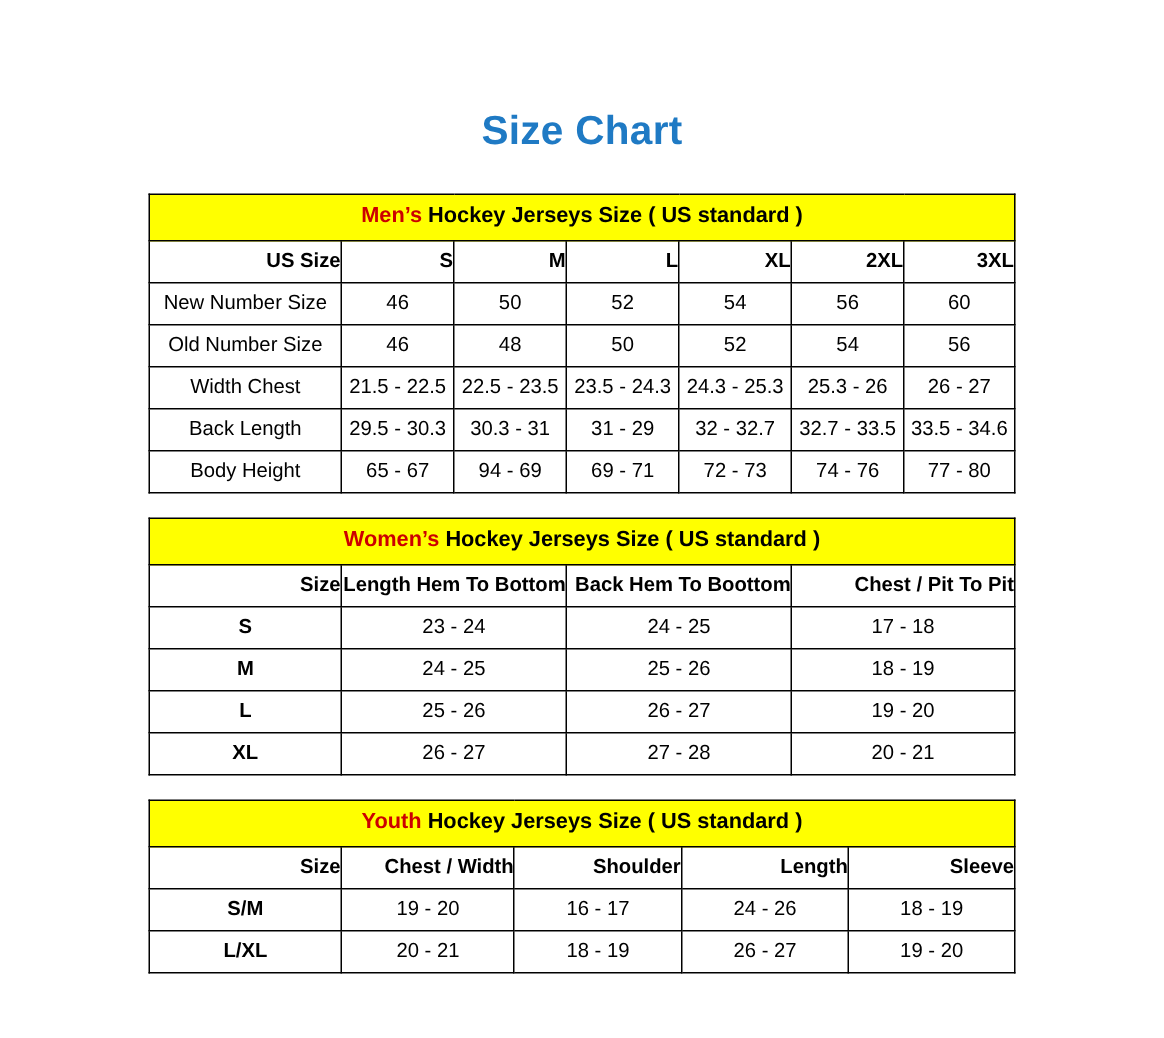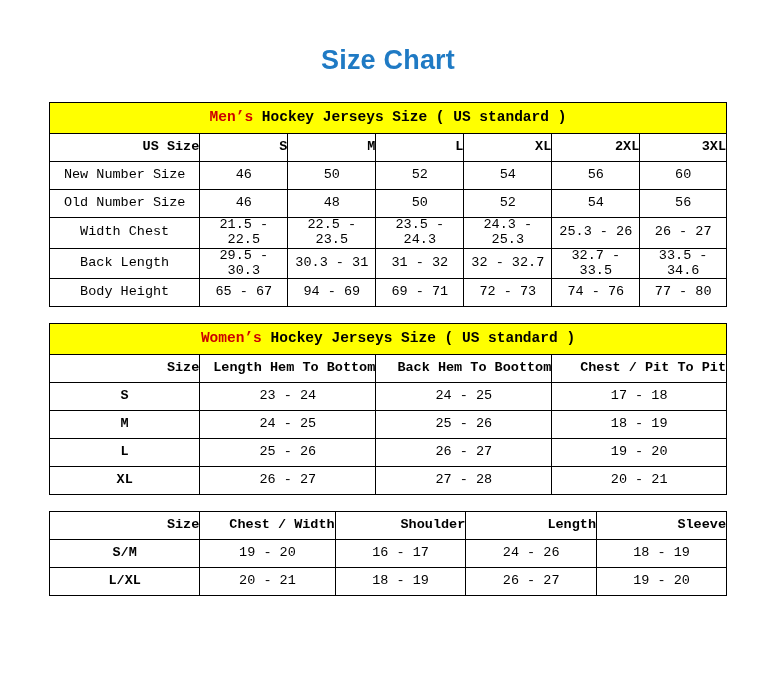--- a/index.html
+++ b/index.html
@@ -18,28 +18,27 @@
     position: relative;
     width: 776px;
     height: 692px;
     box-sizing: border-box;
   }
   .title {
     text-align: center;
     color: #1f7ac4;
     font-size: 27px;
     font-weight: bold;
-    padding-top: 45px;
+    padding-top: 72px;
     letter-spacing: 0.2px;
   }
   .charts {
     margin: 0 auto;
-    width: 678px;
+    width: 578px;
     padding-top: 26px;
-    font-family: Liberation Mono, monospace;
   }
   table {
     border-collapse: collapse;
     width: 100%;
     table-layout: fixed;
   }
   td, th {
     border: 1px solid #000000;
     text-align: center;
     vertical-align: middle;
@@ -127,21 +126,21 @@
           <td>22.5 - 23.5</td>
           <td>23.5 - 24.3</td>
           <td>24.3 - 25.3</td>
           <td>25.3 - 26</td>
           <td>26 - 27</td>
         </tr>
         <tr>
           <td>Back Length</td>
           <td>29.5 - 30.3</td>
           <td>30.3 - 31</td>
-          <td>31 - 32</td>
+          <td>31 - 29</td>
           <td>32 - 32.7</td>
           <td>32.7 - 33.5</td>
           <td>33.5 - 34.6</td>
         </tr>
         <tr>
           <td>Body Height</td>
           <td>65 - 67</td>
           <td>94 - 69</td>
           <td>69 - 71</td>
           <td>72 - 73</td>
@@ -201,20 +200,23 @@
     <div class="chart-block">
       <table>
         <colgroup>
           <col style="width:22.2%">
           <col style="width:20.0%">
           <col style="width:19.3%">
           <col style="width:19.3%">
           <col style="width:19.2%">
         </colgroup>
         <tbody>
+            <tr class="section-head">
+          <td colspan="5"><span class="accent">Youth</span><span> Hockey Jerseys Size ( US standard )</span></td>
+        </tr>
         <tr class="col-head">
           <td>Size</td>
           <td>Chest / Width</td>
           <td>Shoulder</td>
           <td>Length</td>
           <td>Sleeve</td>
         </tr>
         <tr>
           <td class="rowlabel-bold">S/M</td>
           <td>19 - 20</td>

